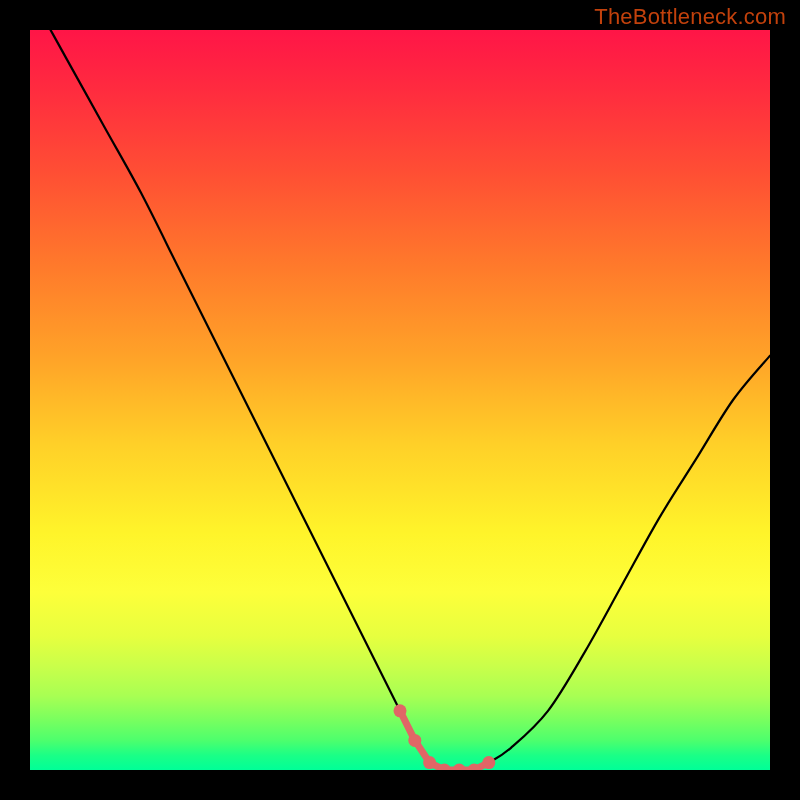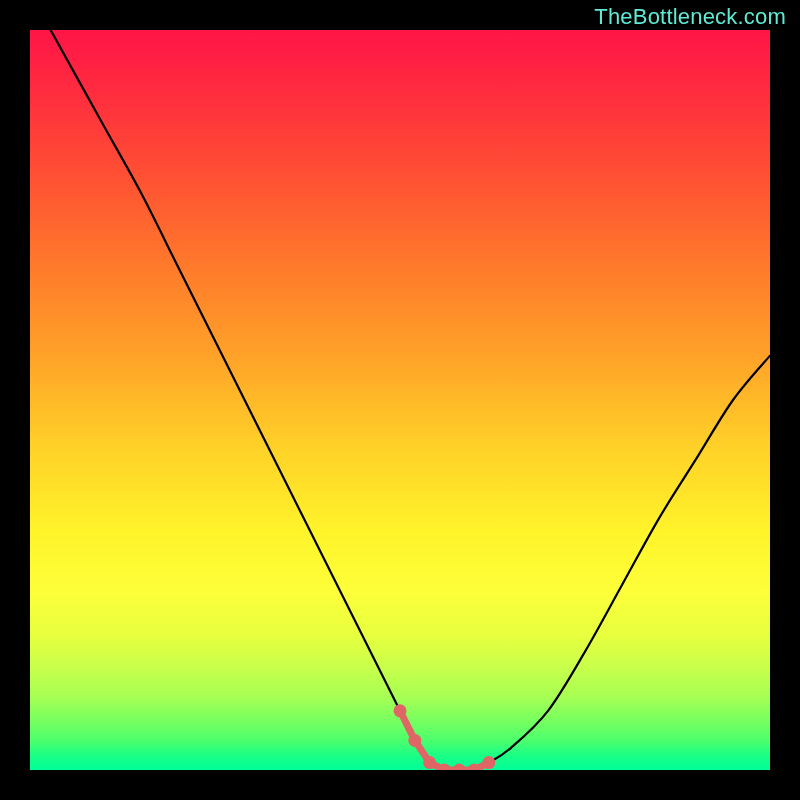--- a/index.html
+++ b/index.html
@@ -42,21 +42,21 @@
       #7cff5e 93%,
       #4dff6d 96%,
       #1bff86 98%,
       #00ff98 100%
     );
   }
   .watermark {
     position: absolute;
     top: 4px;
     right: 14px;
-    color: #5eead4;
+    color: #c2410c;
     font-size: 22px;
     font-weight: 500;
     letter-spacing: 0.2px;
     user-select: none;
   }
   svg.curve {
     position: absolute;
     left: 0;
     top: 0;
     width: 740px;

